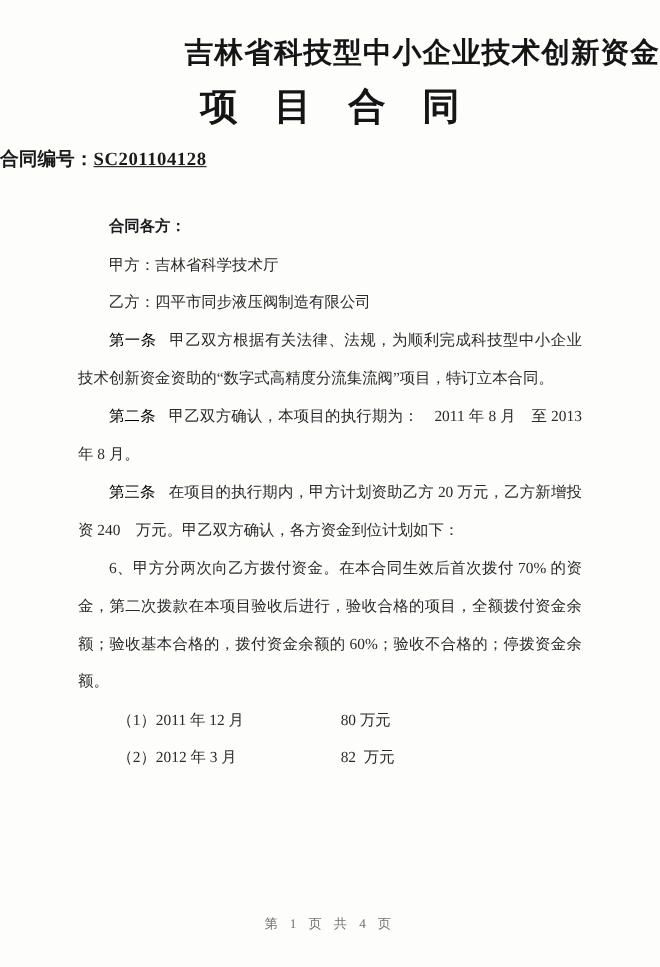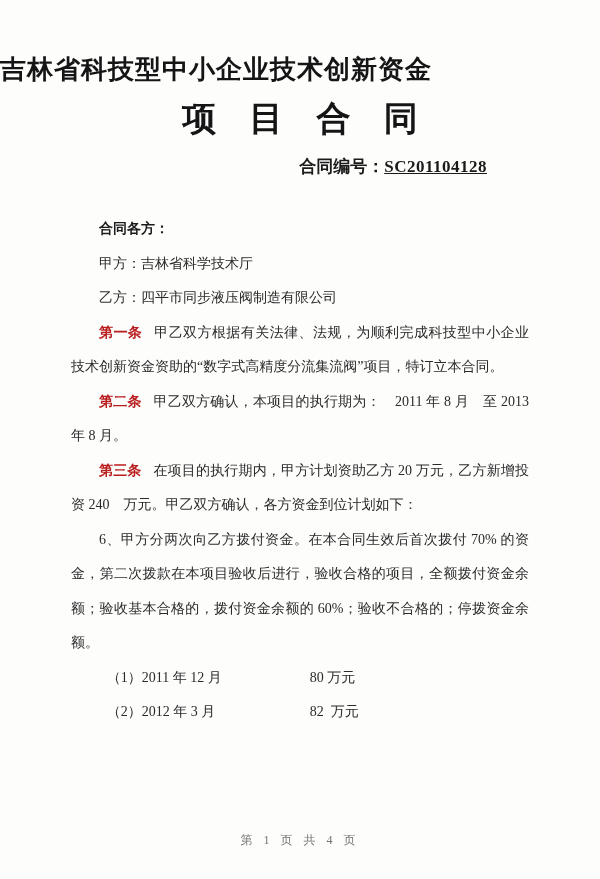--- a/index.html
+++ b/index.html
@@ -13,42 +13,41 @@
     height: 879px;
     margin: 0 auto;
     background: #fdfdfc;
     box-sizing: border-box;
     color: #262626;
     font-family: "Liberation Serif", serif;
     overflow: hidden;
   }
   .doc-title {
     margin: 0;
-    padding-top: 52px;
-    text-align: left;
+    padding-top: 30px;
+    text-align: right;
     font-family: "Liberation Sans", sans-serif;
     font-size: 26px;
     font-weight: 700;
     letter-spacing: 1px;
     color: #151515;
   }
   .doc-subtitle {
     margin: 9px 0 0 0;
     text-align: center;
     font-family: "Liberation Sans", sans-serif;
     font-size: 34px;
     font-weight: 700;
     letter-spacing: 0.35em;
     text-indent: 0.35em;
     color: #151515;
   }
   .contract-line {
     margin-top: 13px;
     padding-right: 113px;
-    text-align: right;
     font-size: 17px;
     font-weight: 700;
     color: #1a1a1a;
   }
   .contract-line .cn-value {
     font-family: "Liberation Serif", serif;
     text-decoration: underline;
     letter-spacing: 0.5px;
   }
   .doc-body {
@@ -63,22 +62,22 @@
     margin: 0;
   }
   .indent {
     text-indent: 2em;
   }
   .bold-line {
     font-weight: 700;
     color: #1c1c1c;
   }
   .clause-label {
-    font-weight: 700;
-    color: #b91c1c;
+    font-weight: 400;
+    color: #000000;
     margin-right: 0.85em;
   }
   .sched-row {
     display: flex;
     padding-left: 2.55em;
     gap: 29px;
   }
   .sched-date {
     width: 174px;
     flex: 0 0 auto;

